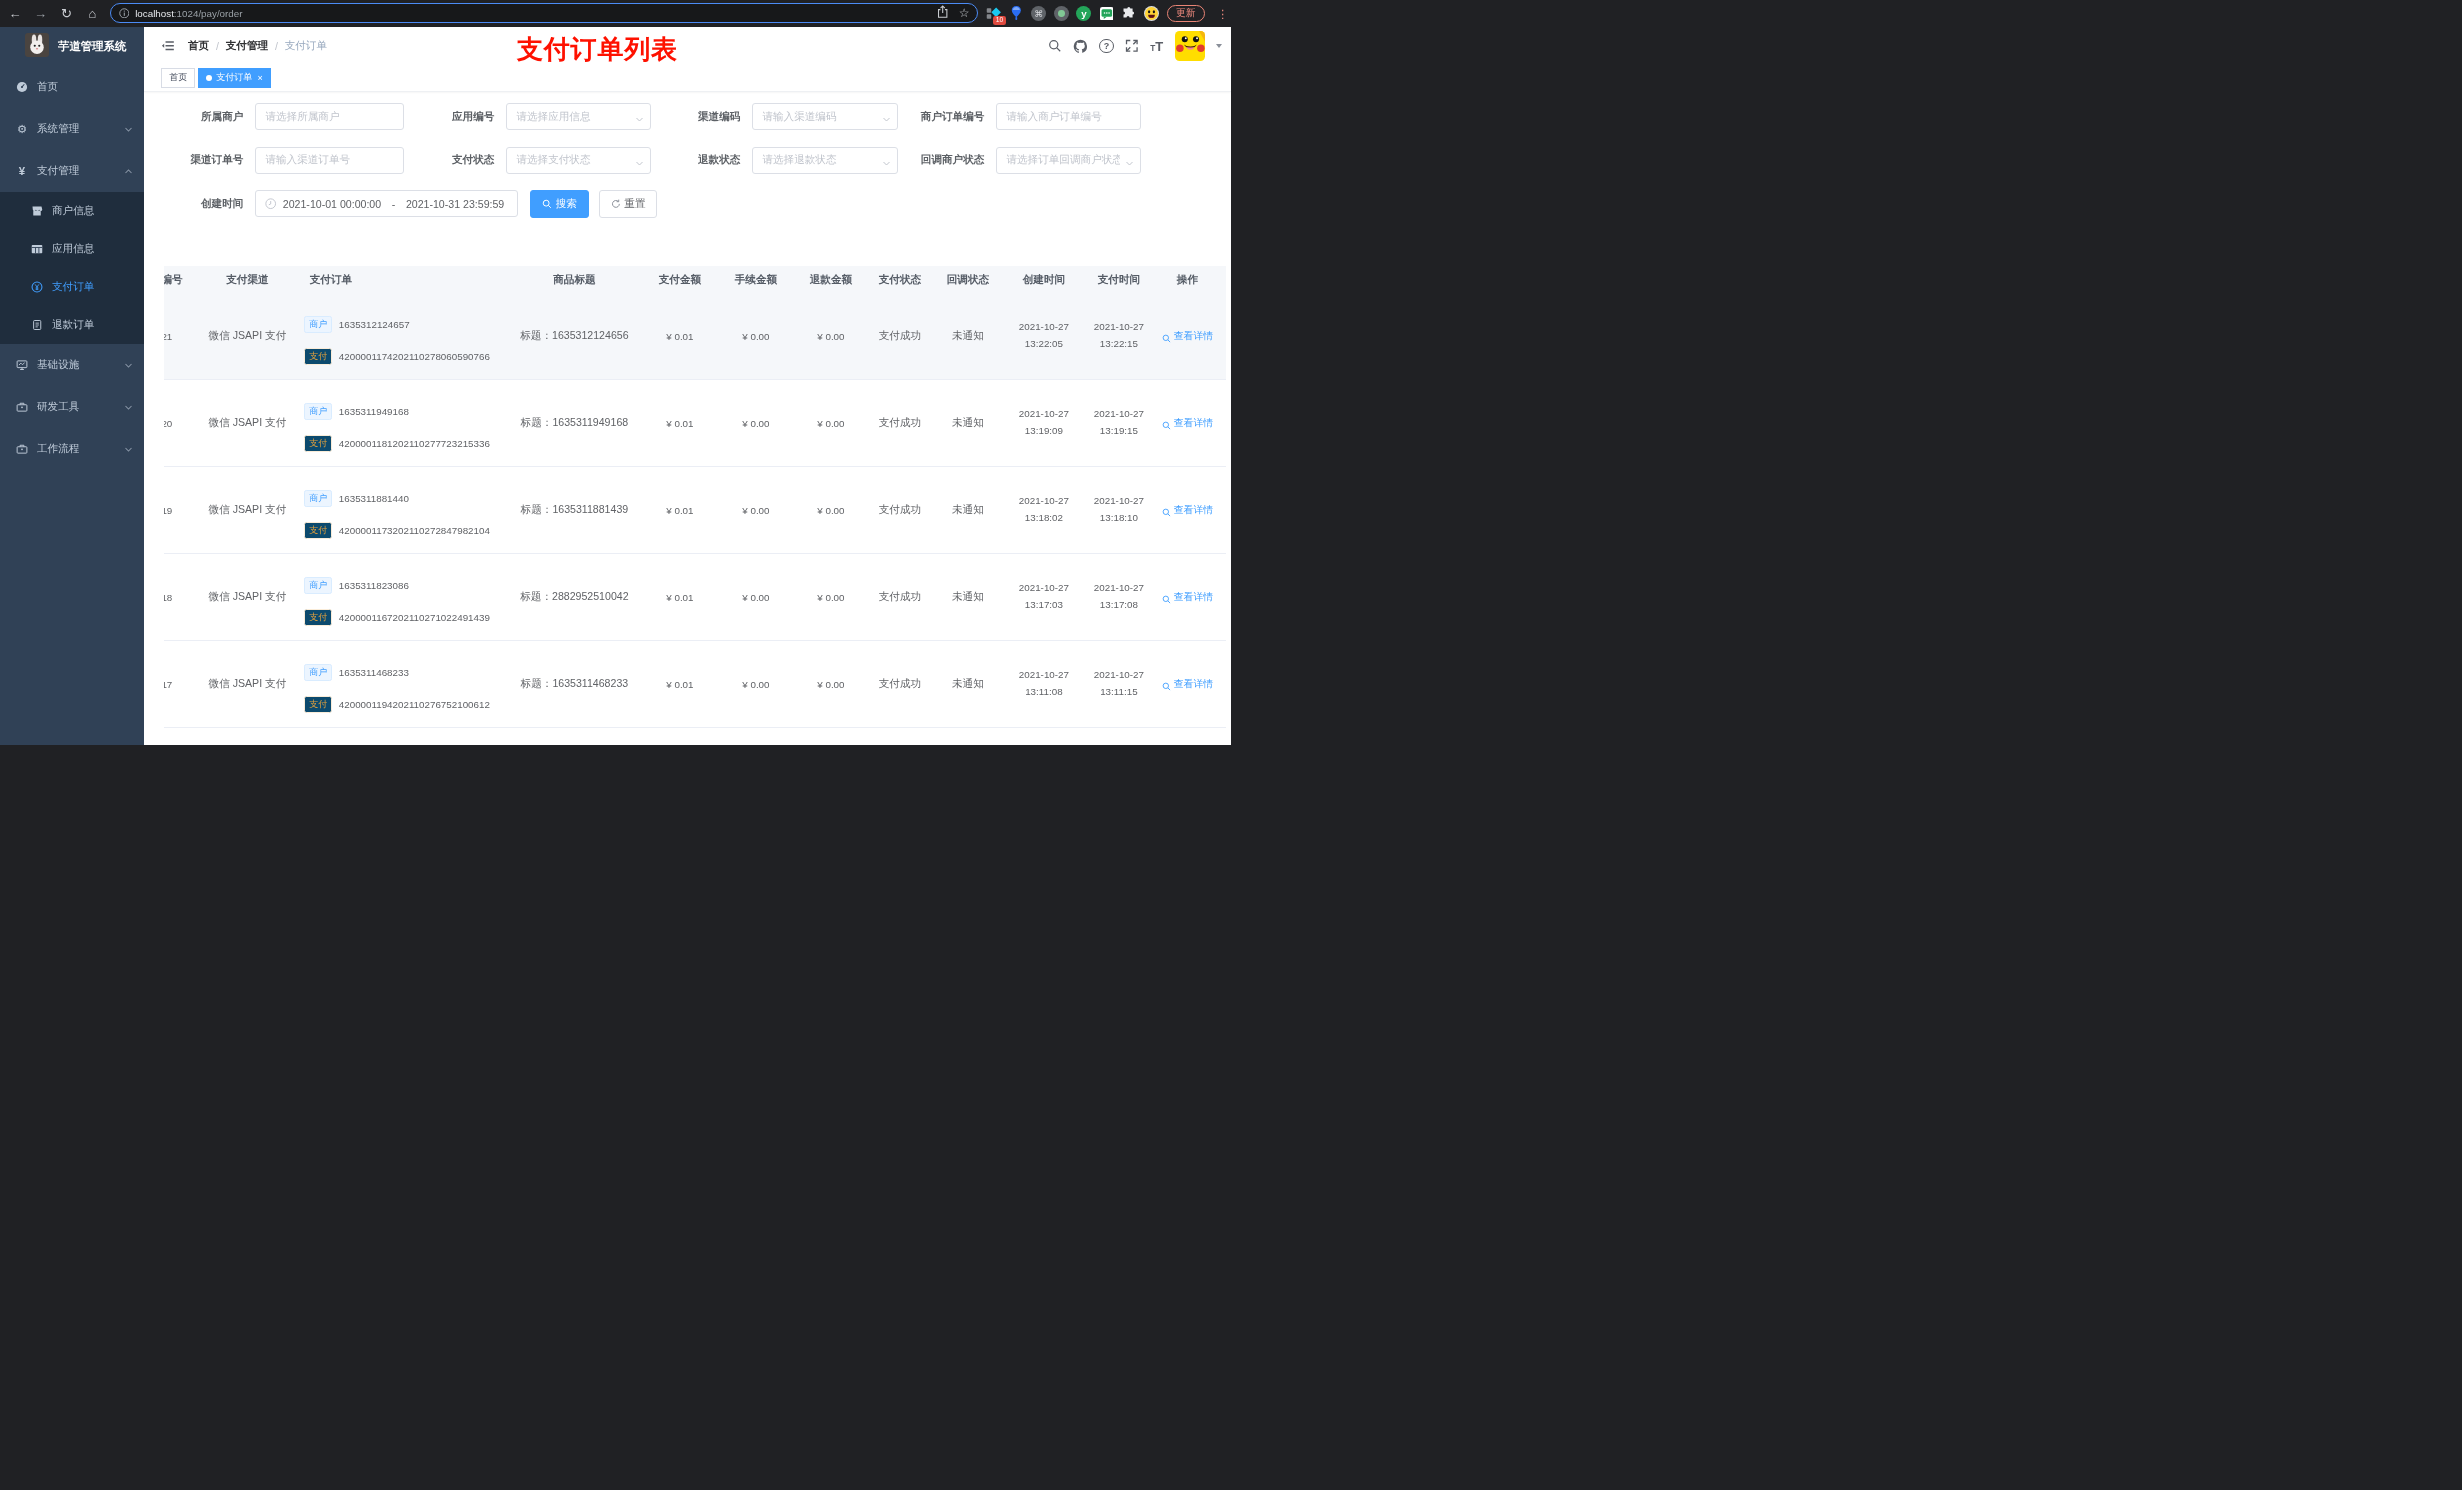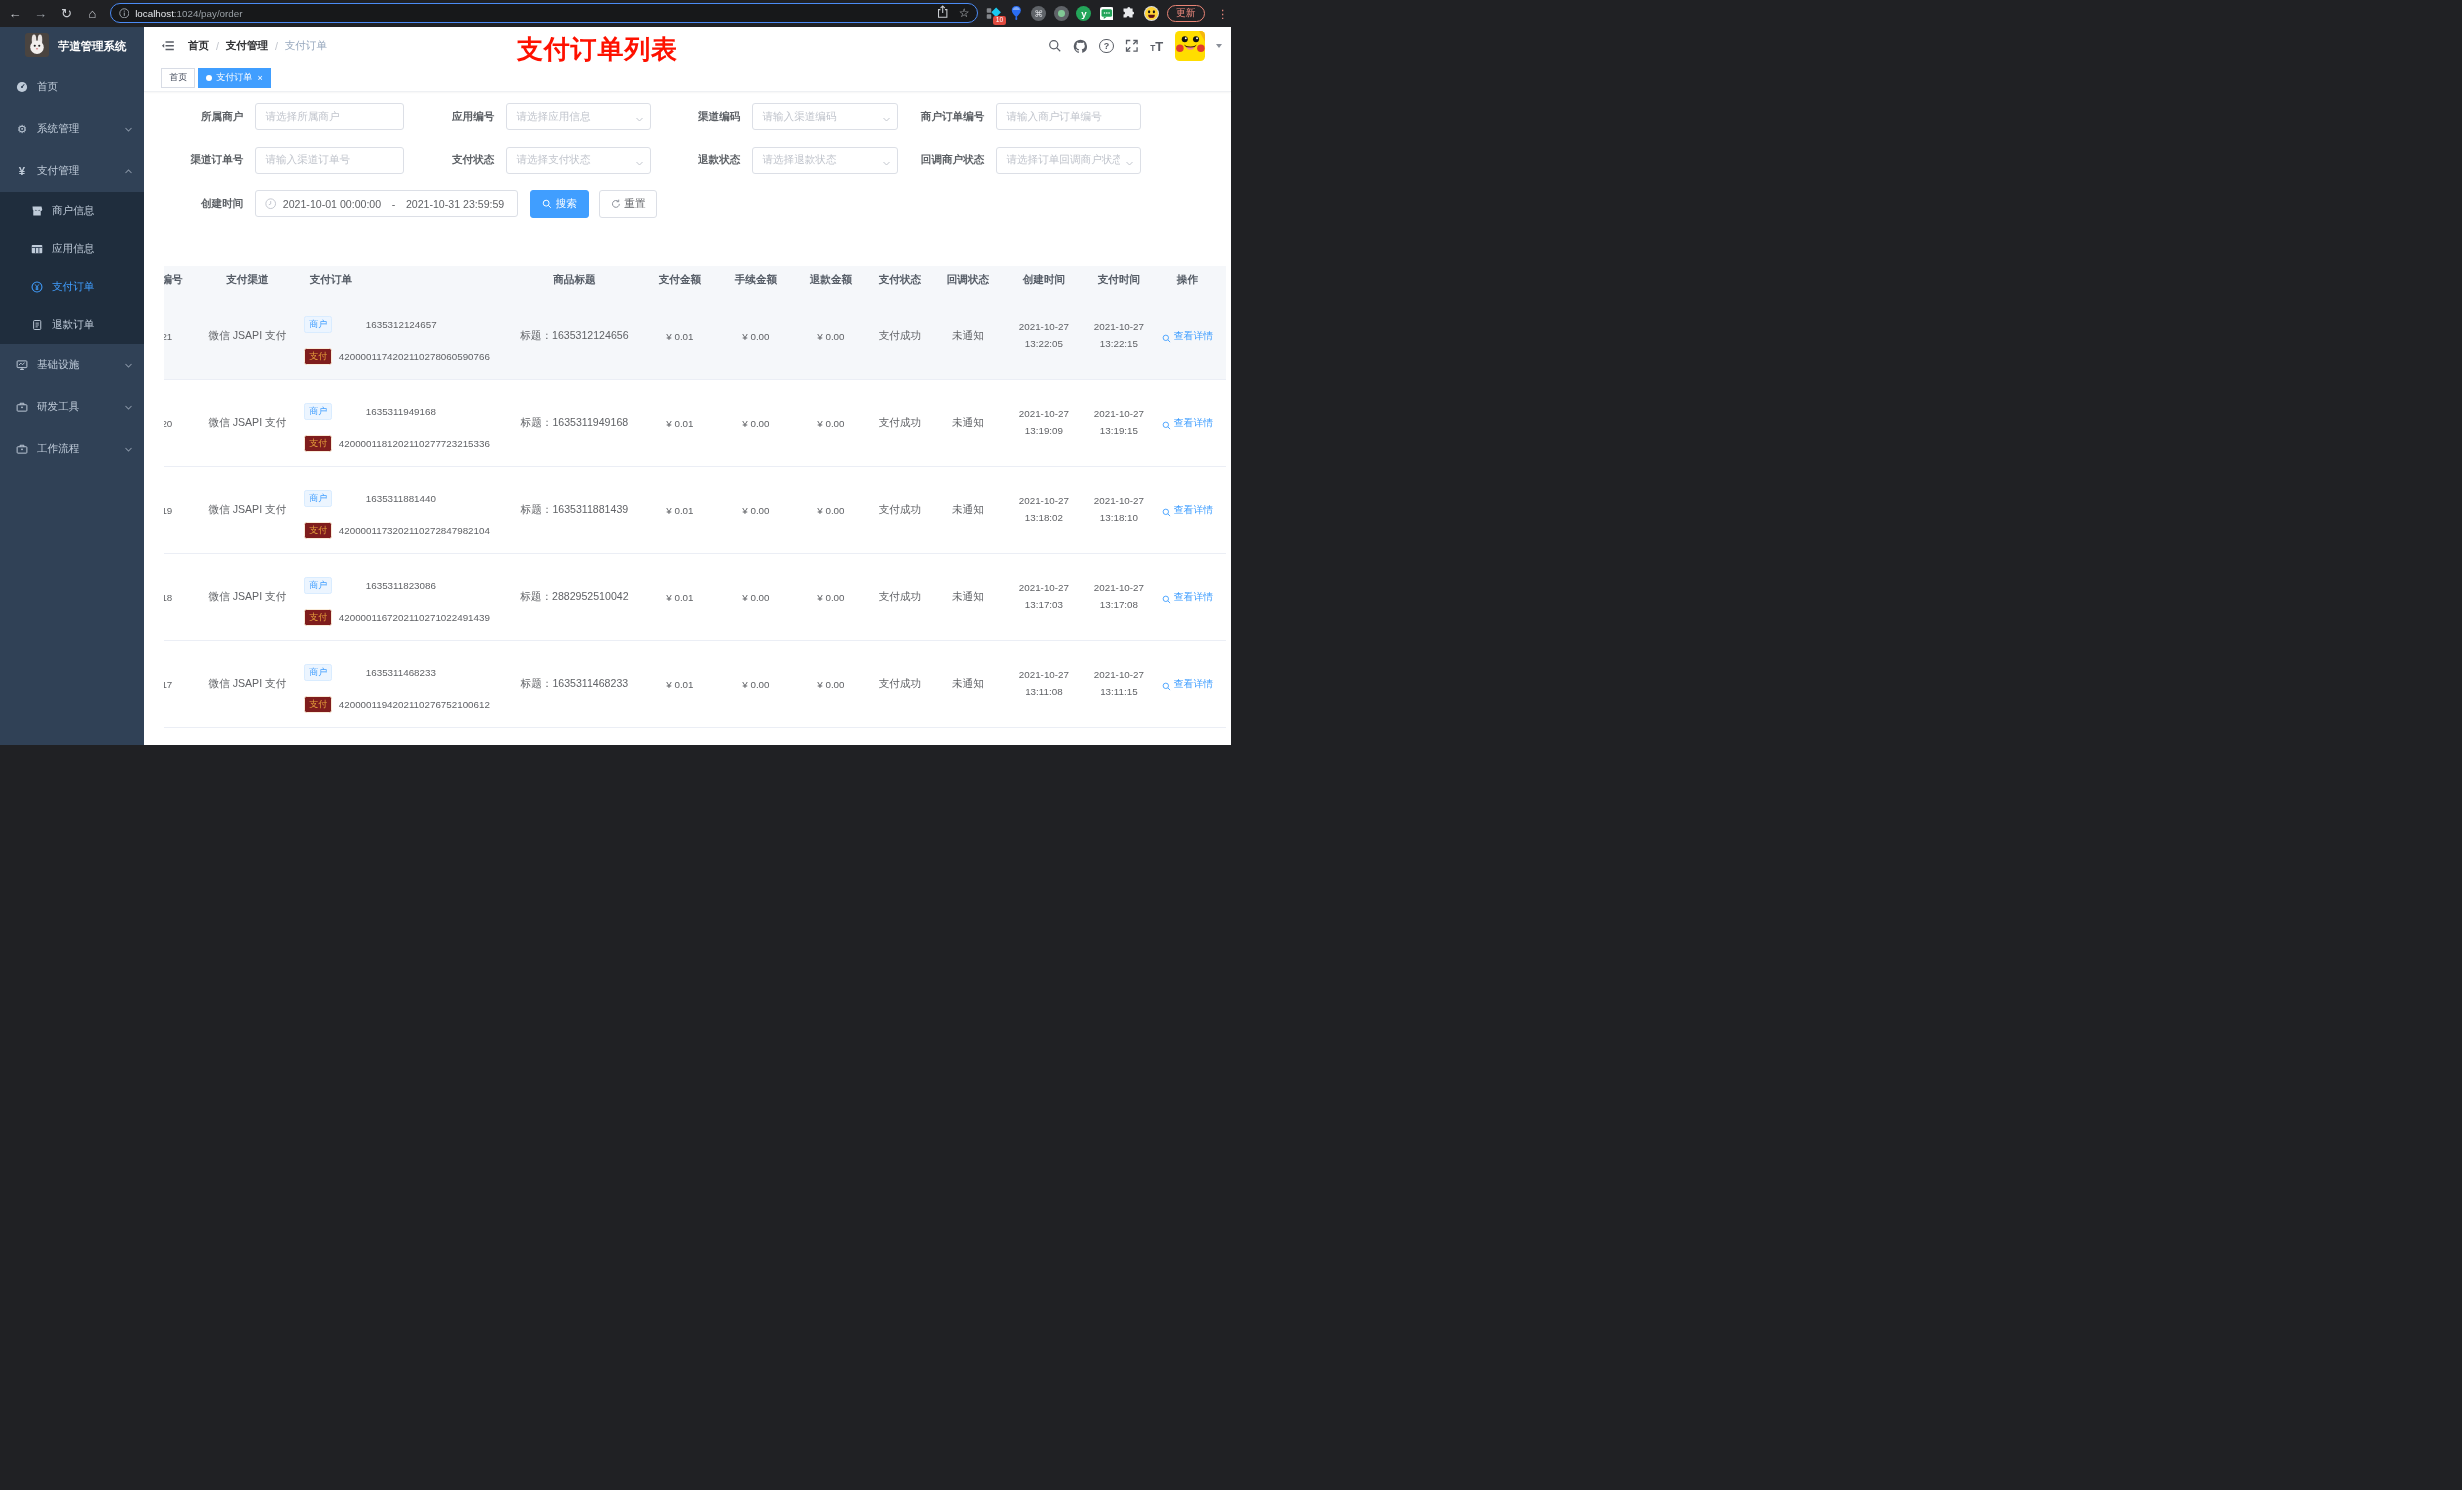--- a/index.html
+++ b/index.html
@@ -91,24 +91,24 @@
   .c1{left:36px;width:94px;font-size:10.6px;}
   .c2{left:140px;width:227px;}
   .c3{left:326px;width:168px;font-size:10.6px;}
   .c4{left:470px;width:91px;}.c5{left:546px;width:91px;}.c6{left:621px;width:91px;}
   .c7{left:690px;width:91px;font-size:10.6px;}.c8{left:758px;width:91px;font-size:10.6px;}
   .c9{left:834px;width:91px;}.c10{left:909px;width:91px;}
   .c11{left:984px;width:78px;}
   .th.c2{justify-content:flex-start;padding-left:5.3px;width:151px;}
   .two{flex-direction:column;line-height:16.7px;}
   .oline{position:absolute;left:0;display:flex;align-items:center;}
-  .ol1{top:23px;gap:27px;}.ol2{top:55px;}
+  .ol1{top:23px;}.ol2{top:55px;}
   .tag{height:15px;line-height:15px;padding:0 3.8px;font-size:9px;border-radius:2.3px;margin-right:6.8px;box-sizing:content-box;}
   .tag-b{color:#409eff;background:#ecf5ff;border:0.8px solid #d9ecff;}
-  .tag-y{color:#e6a23c;background:#7f1d1d;border:0.8px solid #faecd8;}
+  .tag-y{color:#e6a23c;background:#0c4a6e;border:0.8px solid #faecd8;}
   .vlink{color:#409eff;display:flex;align-items:flex-end;cursor:pointer;font-size:9.8px;}
   .vlink svg{margin-right:3px;}
 </style>
 </head>
 <body>
 
 <div id="app">
 
   <div class="chrome">
     <span class="nav-btn" style="left:4.5px">

